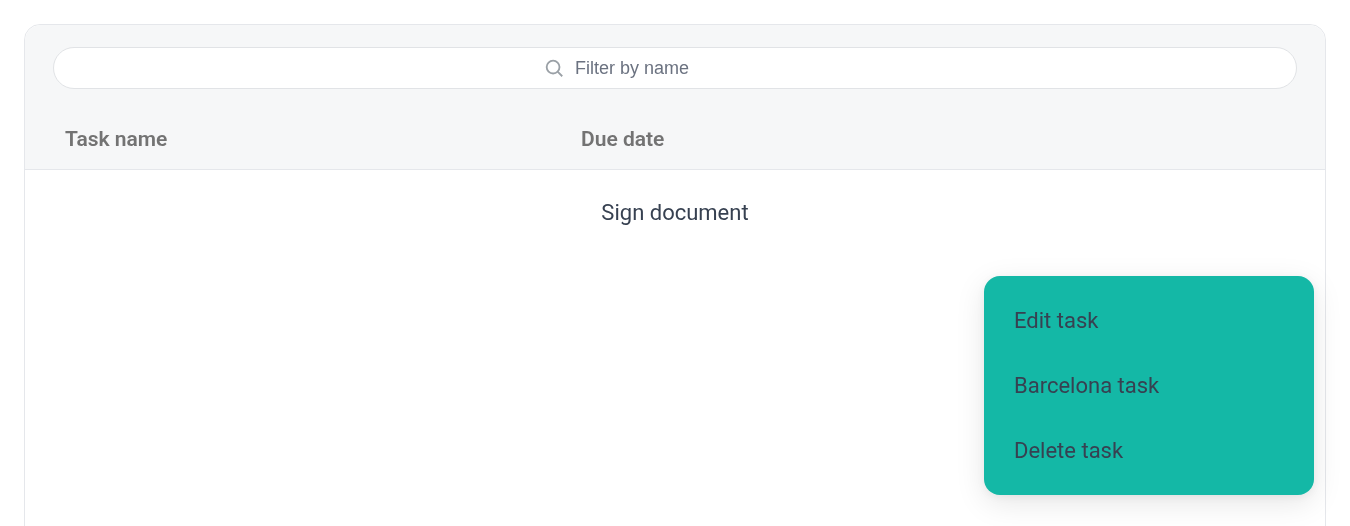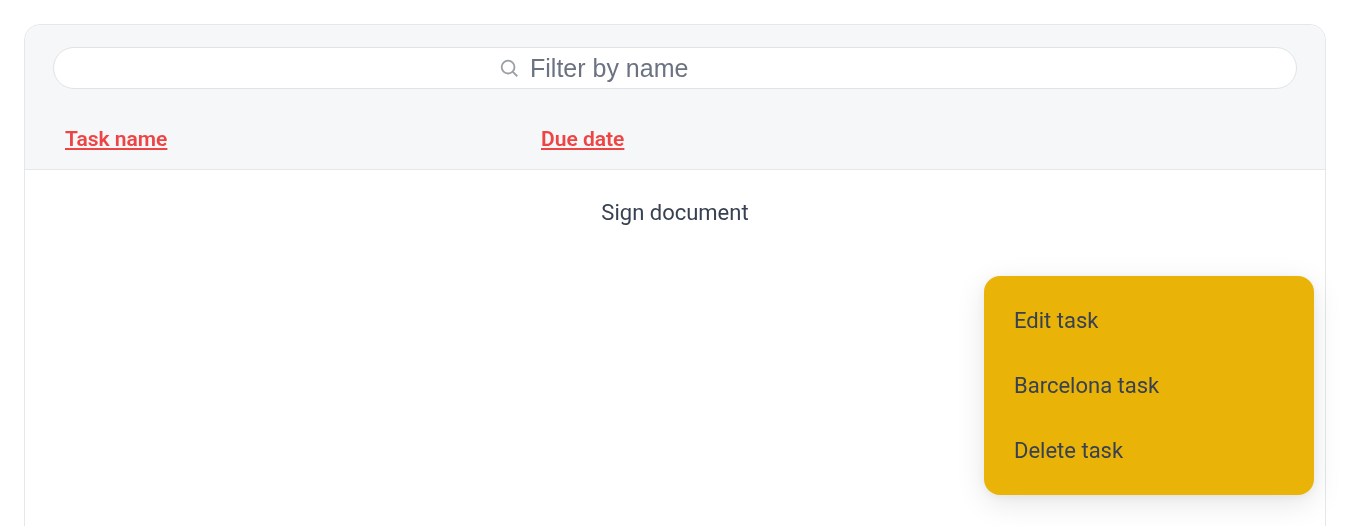--- a/index.html
+++ b/index.html
@@ -42,21 +42,21 @@
       width: 22px;
       height: 22px;
       stroke: #9aa0a6;
       stroke-width: 2;
       fill: none;
       flex-shrink: 0;
     }
     .filter-input {
       border: none;
       outline: none;
-      font-size: 25px;
+      font-size: 18px;
       color: #6d28d9;
       background: transparent;
       width: auto;
       min-width: 180px;
     }
     .filter-input::placeholder {
       color: #6b7280;
     }
     .header-row {
       background: #f6f7f8;
@@ -65,32 +65,32 @@
       border-bottom: 1px solid #e5e7eb;
     }
     .col-task {
       flex: 0 0 476px;
     }
     .col-assigned {
       flex: 0 0 374px;
     }
     .col-due {
       flex: 1;
+      margin-left: 40px;
     }
     .col-actions {
       flex: 0 0 60px;
       display: flex;
       justify-content: flex-end;
       align-items: center;
     }
     .header-cell {
       font-size: 21px;
       font-weight: 600;
-      color: #ef4444;
-      text-decoration: underline;
+      color: #737373;
     }
     .body-row {
       background: #ffffff;
       display: flex;
       align-items: center;
       padding: 30px 40px;
       border-bottom-left-radius: 16px;
       border-bottom-right-radius: 16px;
       flex-direction: column;
     }
@@ -117,21 +117,21 @@
     .more-dots span {
       width: 5px;
       height: 5px;
       background: #9aa0a6;
       border-radius: 50%;
     }
     .dropdown {
       position: absolute;
       top: 276px;
       right: 36px;
-      background: #eab308;
+      background: #14b8a6;
       border-radius: 16px;
       box-shadow: 0 8px 30px rgba(0,0,0,0.10), 0 2px 8px rgba(0,0,0,0.05);
       width: 330px;
       padding: 12px 0;
       z-index: 10;
     }
     .dropdown-item {
       padding: 20px 30px;
       font-size: 22px;
       color: #374151;

